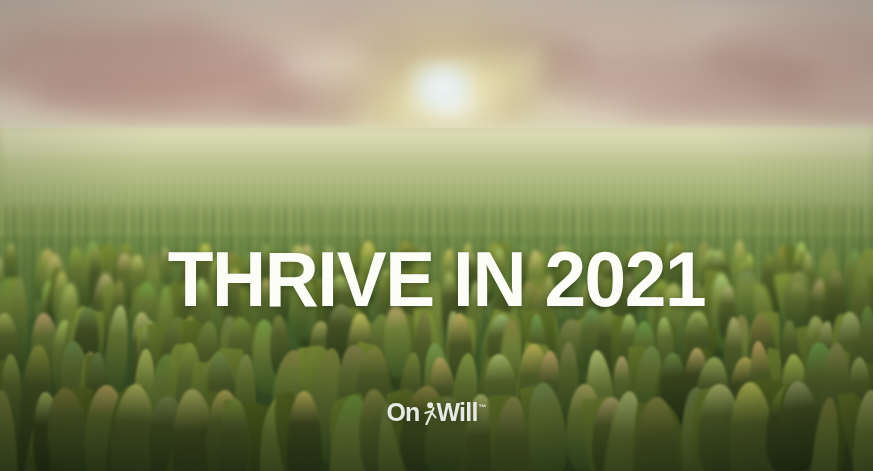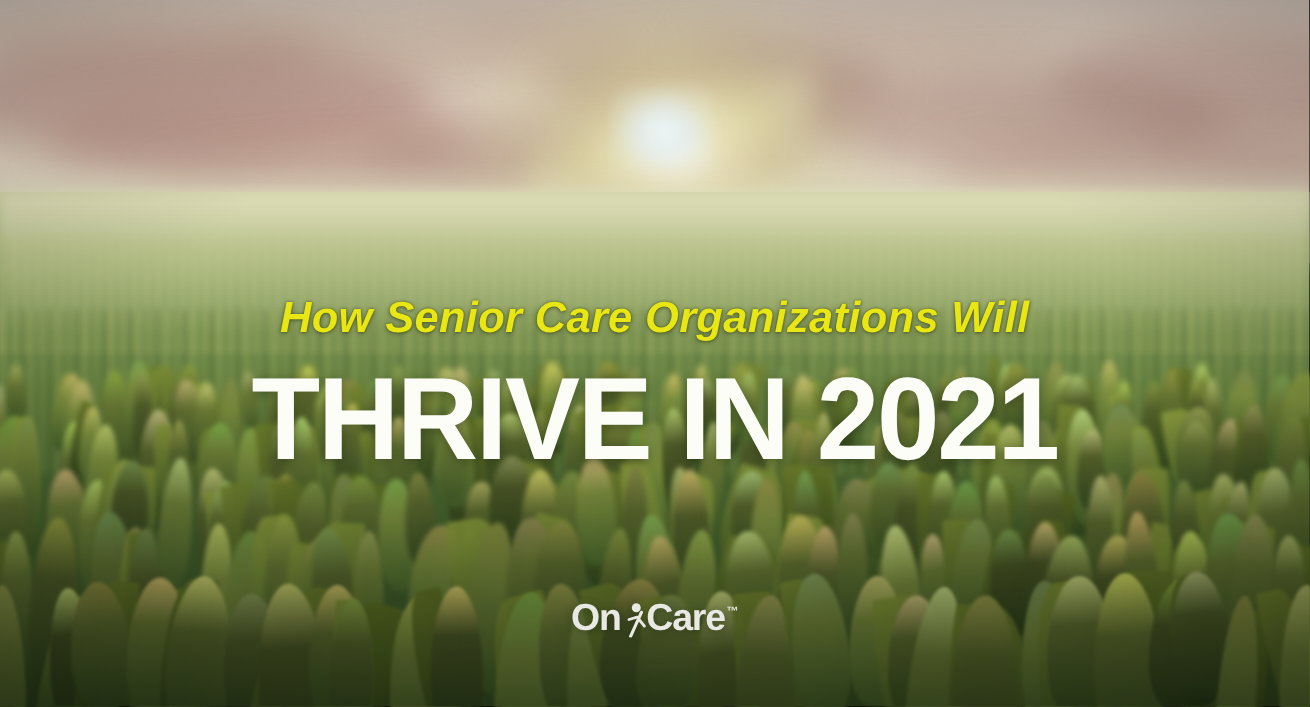--- a/index.html
+++ b/index.html
@@ -612,33 +612,32 @@
         <div class="leaf-r" style="left: 849.576px; top: 263.304px; width: 30.5417px; height: 122.27px; background: linear-gradient(165deg, rgba(114, 130, 44, 0.92), rgba(42, 61, 26, 0.95)); filter: blur(1.1px); transform: rotate(-13.7898deg);"></div>
         <div class="bud" style="left: 852.738px; top: 261.966px; width: 37.1532px; height: 126.868px; background: linear-gradient(178deg, rgba(189, 193, 109, 0.96) 0%, rgba(119, 135, 59, 0.96) 34%, rgba(67, 93, 40, 0.97) 100%); filter: blur(1.1px); transform: rotate(-0.0501931deg);"></div>
       </div>
     <div class="field-haze"></div>
   </div>
 
   <div class="fg-shade"></div>
   <div class="vignette"></div>
 
   <div class="copy">
-    <div class="subtitle">How Senior Care Organizations Will</div>
     <div class="headline">THRIVE IN 2021</div>
   </div>
 
   <div class="logo">
     <div class="logo-inner">
       <span class="logo-on">On</span>
       <span class="logo-mark">
         <svg width="16" height="25" viewBox="0 0 16 25" aria-hidden="true">
           <circle cx="9.2" cy="5.2" r="3.0" fill="#e7e9e2"></circle>
           <path d="M12.6 8.2 L5.4 24.2" stroke="#e7e9e2" stroke-width="2.1" stroke-linecap="round" fill="none"></path>
           <path d="M11.0 13.0 L14.6 17.4" stroke="#e7e9e2" stroke-width="1.9" stroke-linecap="round" fill="none"></path>
           <path d="M9.7 11.4 L4.3 13.0" stroke="#e7e9e2" stroke-width="1.9" stroke-linecap="round" fill="none"></path>
         </svg>
       </span>
-      <span class="logo-shift">Care</span>
+      <span class="logo-shift">Will</span>
       <span class="logo-tm">™</span>
     </div>
   </div>
 
 </div>
 
 </body></html>

